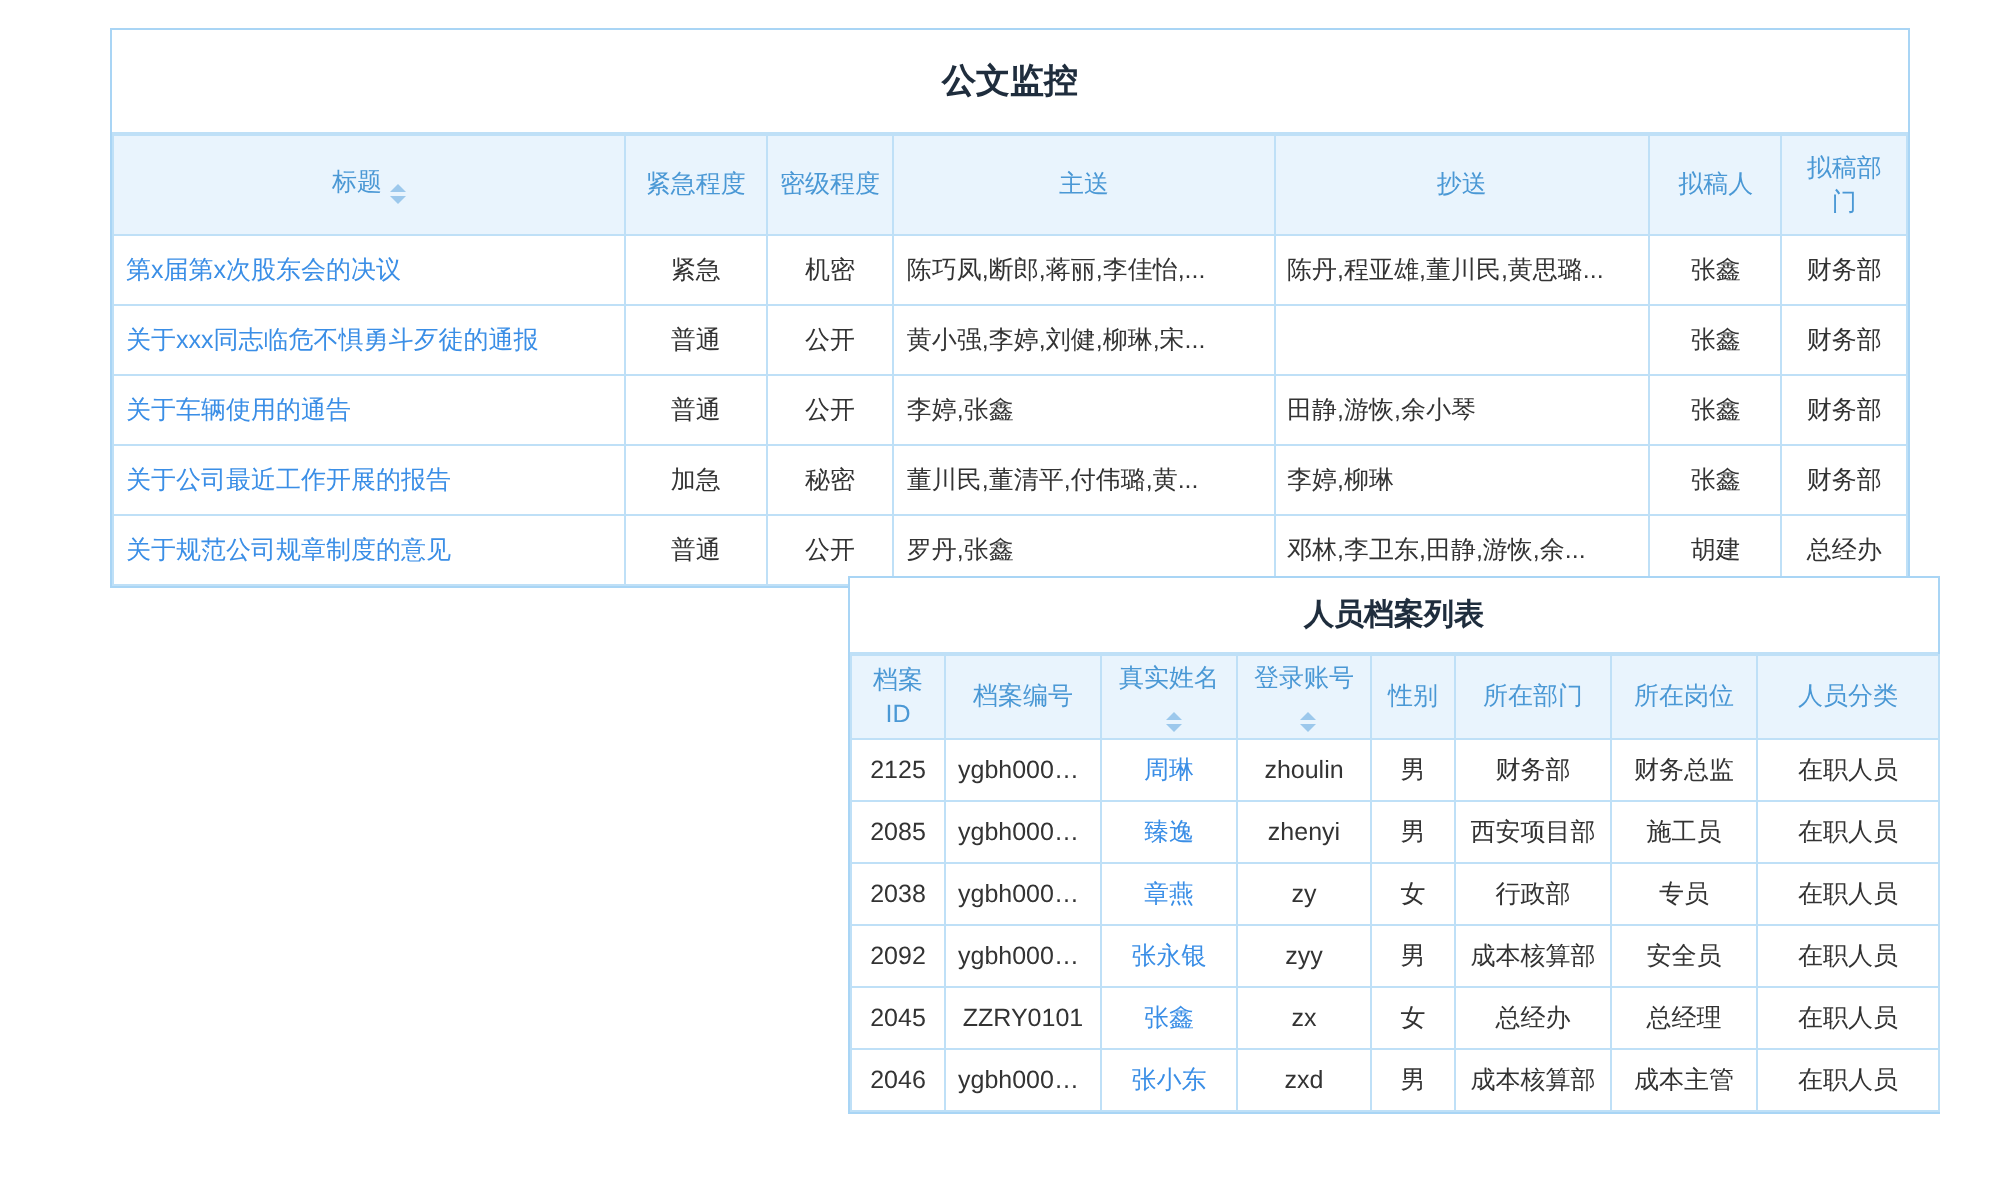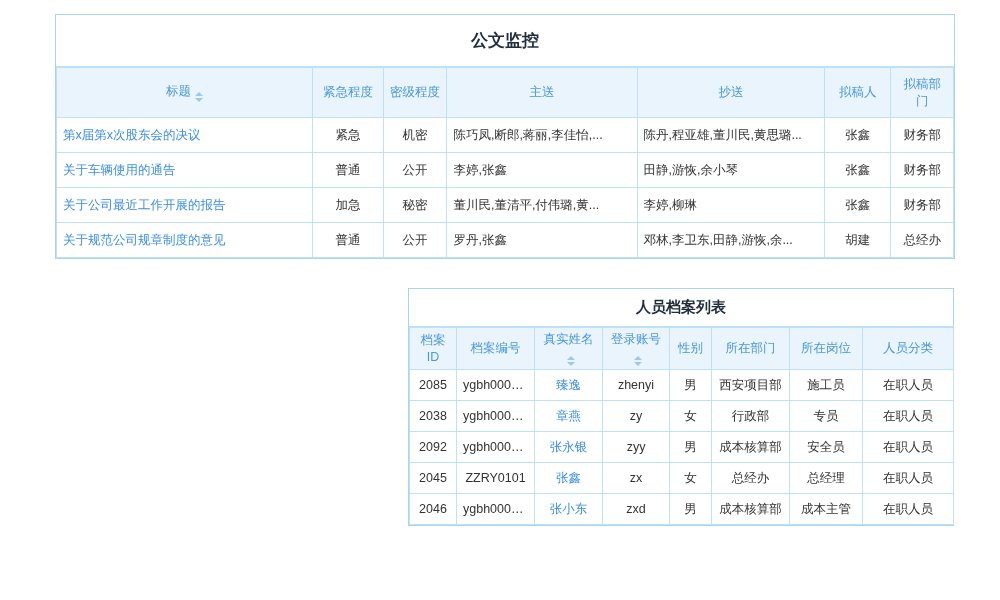--- a/index.html
+++ b/index.html
@@ -9,21 +9,21 @@
     background:#ffffff;
     font-family:"Liberation Sans", sans-serif;
     color:#333;
   }
   .panel {
     position:absolute;
     background:#fff;
     border:1px solid #a9d5f5;
   }
   .panel-doc { left:55px; top:14px; width:900px; }
-  .panel-personnel { left:408px; top:288px; width:546px; }
+  .panel-personnel { left:424px; top:288px; width:546px; }
 
   .panel-title {
     text-align:center;
     font-weight:bold;
     color:#1f2d3d;
     border-bottom:1px solid #bfe0f7;
   }
   .panel-doc .panel-title { font-size:17px; padding:14px 0; }
   .panel-personnel .panel-title { font-size:15px; padding:9px 0; }
 
@@ -99,20 +99,29 @@
         <th>拟稿部门</th>
       </tr>
     </thead>
     <tbody>
       <tr>
         <td class="left link">第x届第x次股东会的决议</td>
         <td>紧急</td>
         <td>机密</td>
         <td class="left">陈巧凤,断郎,蒋丽,李佳怡,...</td>
         <td class="left">陈丹,程亚雄,董川民,黄思璐...</td>
+        <td>张鑫</td>
+        <td>财务部</td>
+      </tr>
+      <tr>
+        <td class="left link">关于xxx同志临危不惧勇斗歹徒的通报</td>
+        <td>普通</td>
+        <td>公开</td>
+        <td class="left">黄小强,李婷,刘健,柳琳,宋...</td>
+        <td class="left"></td>
         <td>张鑫</td>
         <td>财务部</td>
       </tr>
       <tr>
         <td class="left link">关于车辆使用的通告</td>
         <td>普通</td>
         <td>公开</td>
         <td class="left">李婷,张鑫</td>
         <td class="left">田静,游恢,余小琴</td>
         <td>张鑫</td>
@@ -170,20 +179,30 @@
             </span>
         </th>
         <th>性别</th>
         <th>所在部门</th>
         <th>所在岗位</th>
         <th>人员分类</th>
       </tr>
     </thead>
     <tbody>
       <tr>
+        <td>2125</td>
+        <td>ygbh000070</td>
+        <td class="link">周琳</td>
+        <td>zhoulin</td>
+        <td>男</td>
+        <td>财务部</td>
+        <td>财务总监</td>
+        <td>在职人员</td>
+      </tr>
+      <tr>
         <td>2085</td>
         <td>ygbh000111</td>
         <td class="link">臻逸</td>
         <td>zhenyi</td>
         <td>男</td>
         <td>西安项目部</td>
         <td>施工员</td>
         <td>在职人员</td>
       </tr>
       <tr>

